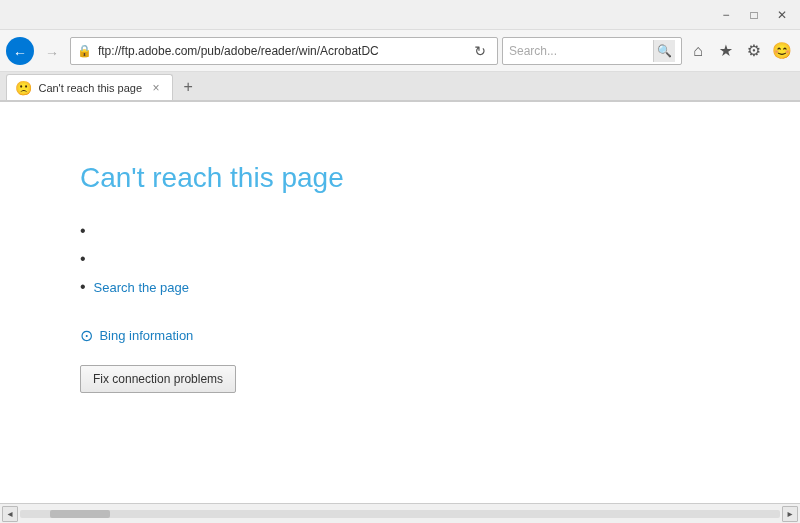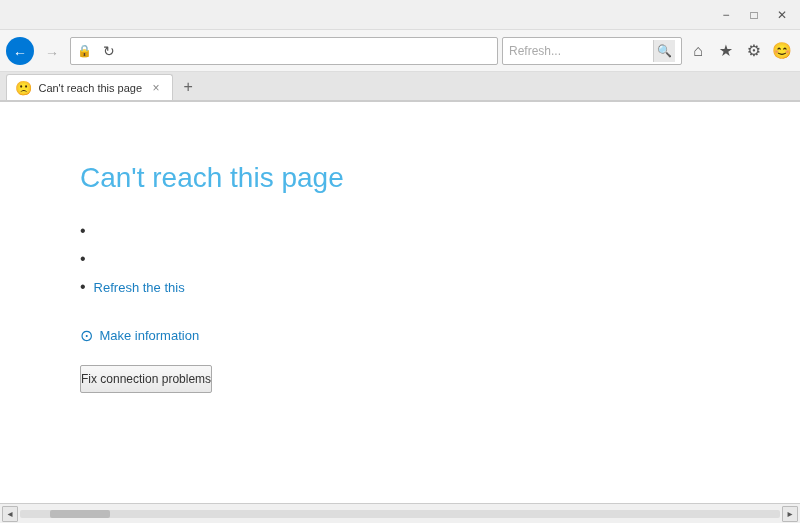--- a/index.html
+++ b/index.html
@@ -186,21 +186,21 @@
     }
     .more-info-link {
       color: #1a7fc1;
       font-size: 13px;
       text-decoration: none;
     }
 
     .fix-btn {
       border: 1px solid #aaa;
       background: linear-gradient(to bottom, #f8f8f8, #e8e8e8);
-      padding: 6px 0;
+      padding: 6px 12px;
       font-size: 12px;
       color: #333;
       cursor: pointer;
       border-radius: 2px;
     }
 
     
     .bottom-scrollbar {
       height: 20px;
       background: #f0f0f0;
@@ -241,25 +241,26 @@
   <div class="title-bar-btn">□</div>
   <div class="title-bar-btn close">✕</div>
 </div>
 
 <div class="address-bar-row">
   <button class="nav-btn back">←</button>
   <button class="nav-btn" disabled="">→</button>
 
   <div class="address-field">
     <span class="address-icon">🔒</span>
+    <span class="address-text">ftp://ftp.adobe.com/pub/adobe/reader/win/AcrobatDC</span>
     <button class="refresh-btn">↻</button>
   </div>
 
   <div class="search-field">
-    <span class="search-text">Refresh...</span>
+    <span class="search-text">Search...</span>
     <button class="search-btn">🔍</button>
   </div>
 
   <div class="toolbar-icons">
     <span class="toolbar-icon">⌂</span>
     <span class="toolbar-icon">★</span>
     <span class="toolbar-icon">⚙</span>
     <span class="toolbar-icon">😊</span>
   </div>
 </div>
@@ -278,27 +279,27 @@
 
   <ul class="error-list">
     <li>
       <span class="bullet">•</span>
     </li>
     <li>
       <span class="bullet">•</span>
     </li>
     <li>
       <span class="bullet">•</span>
-      <a class="list-link">Refresh the this</a>
+      <a class="list-link">Search the page</a>
     </li>
   </ul>
 
   <div class="more-info-row">
     <span class="more-info-icon" style="color:#1a7fc1;font-size:16px;">⊙</span>
-    <a class="more-info-link">Make information</a>
+    <a class="more-info-link">Bing information</a>
   </div>
 
   <button class="fix-btn">Fix connection problems</button>
 </div>
 
 <div class="bottom-scrollbar">
   <div class="scroll-arrow">◂</div>
   <div class="scroll-track">
     <div class="scroll-thumb"></div>
   </div>

